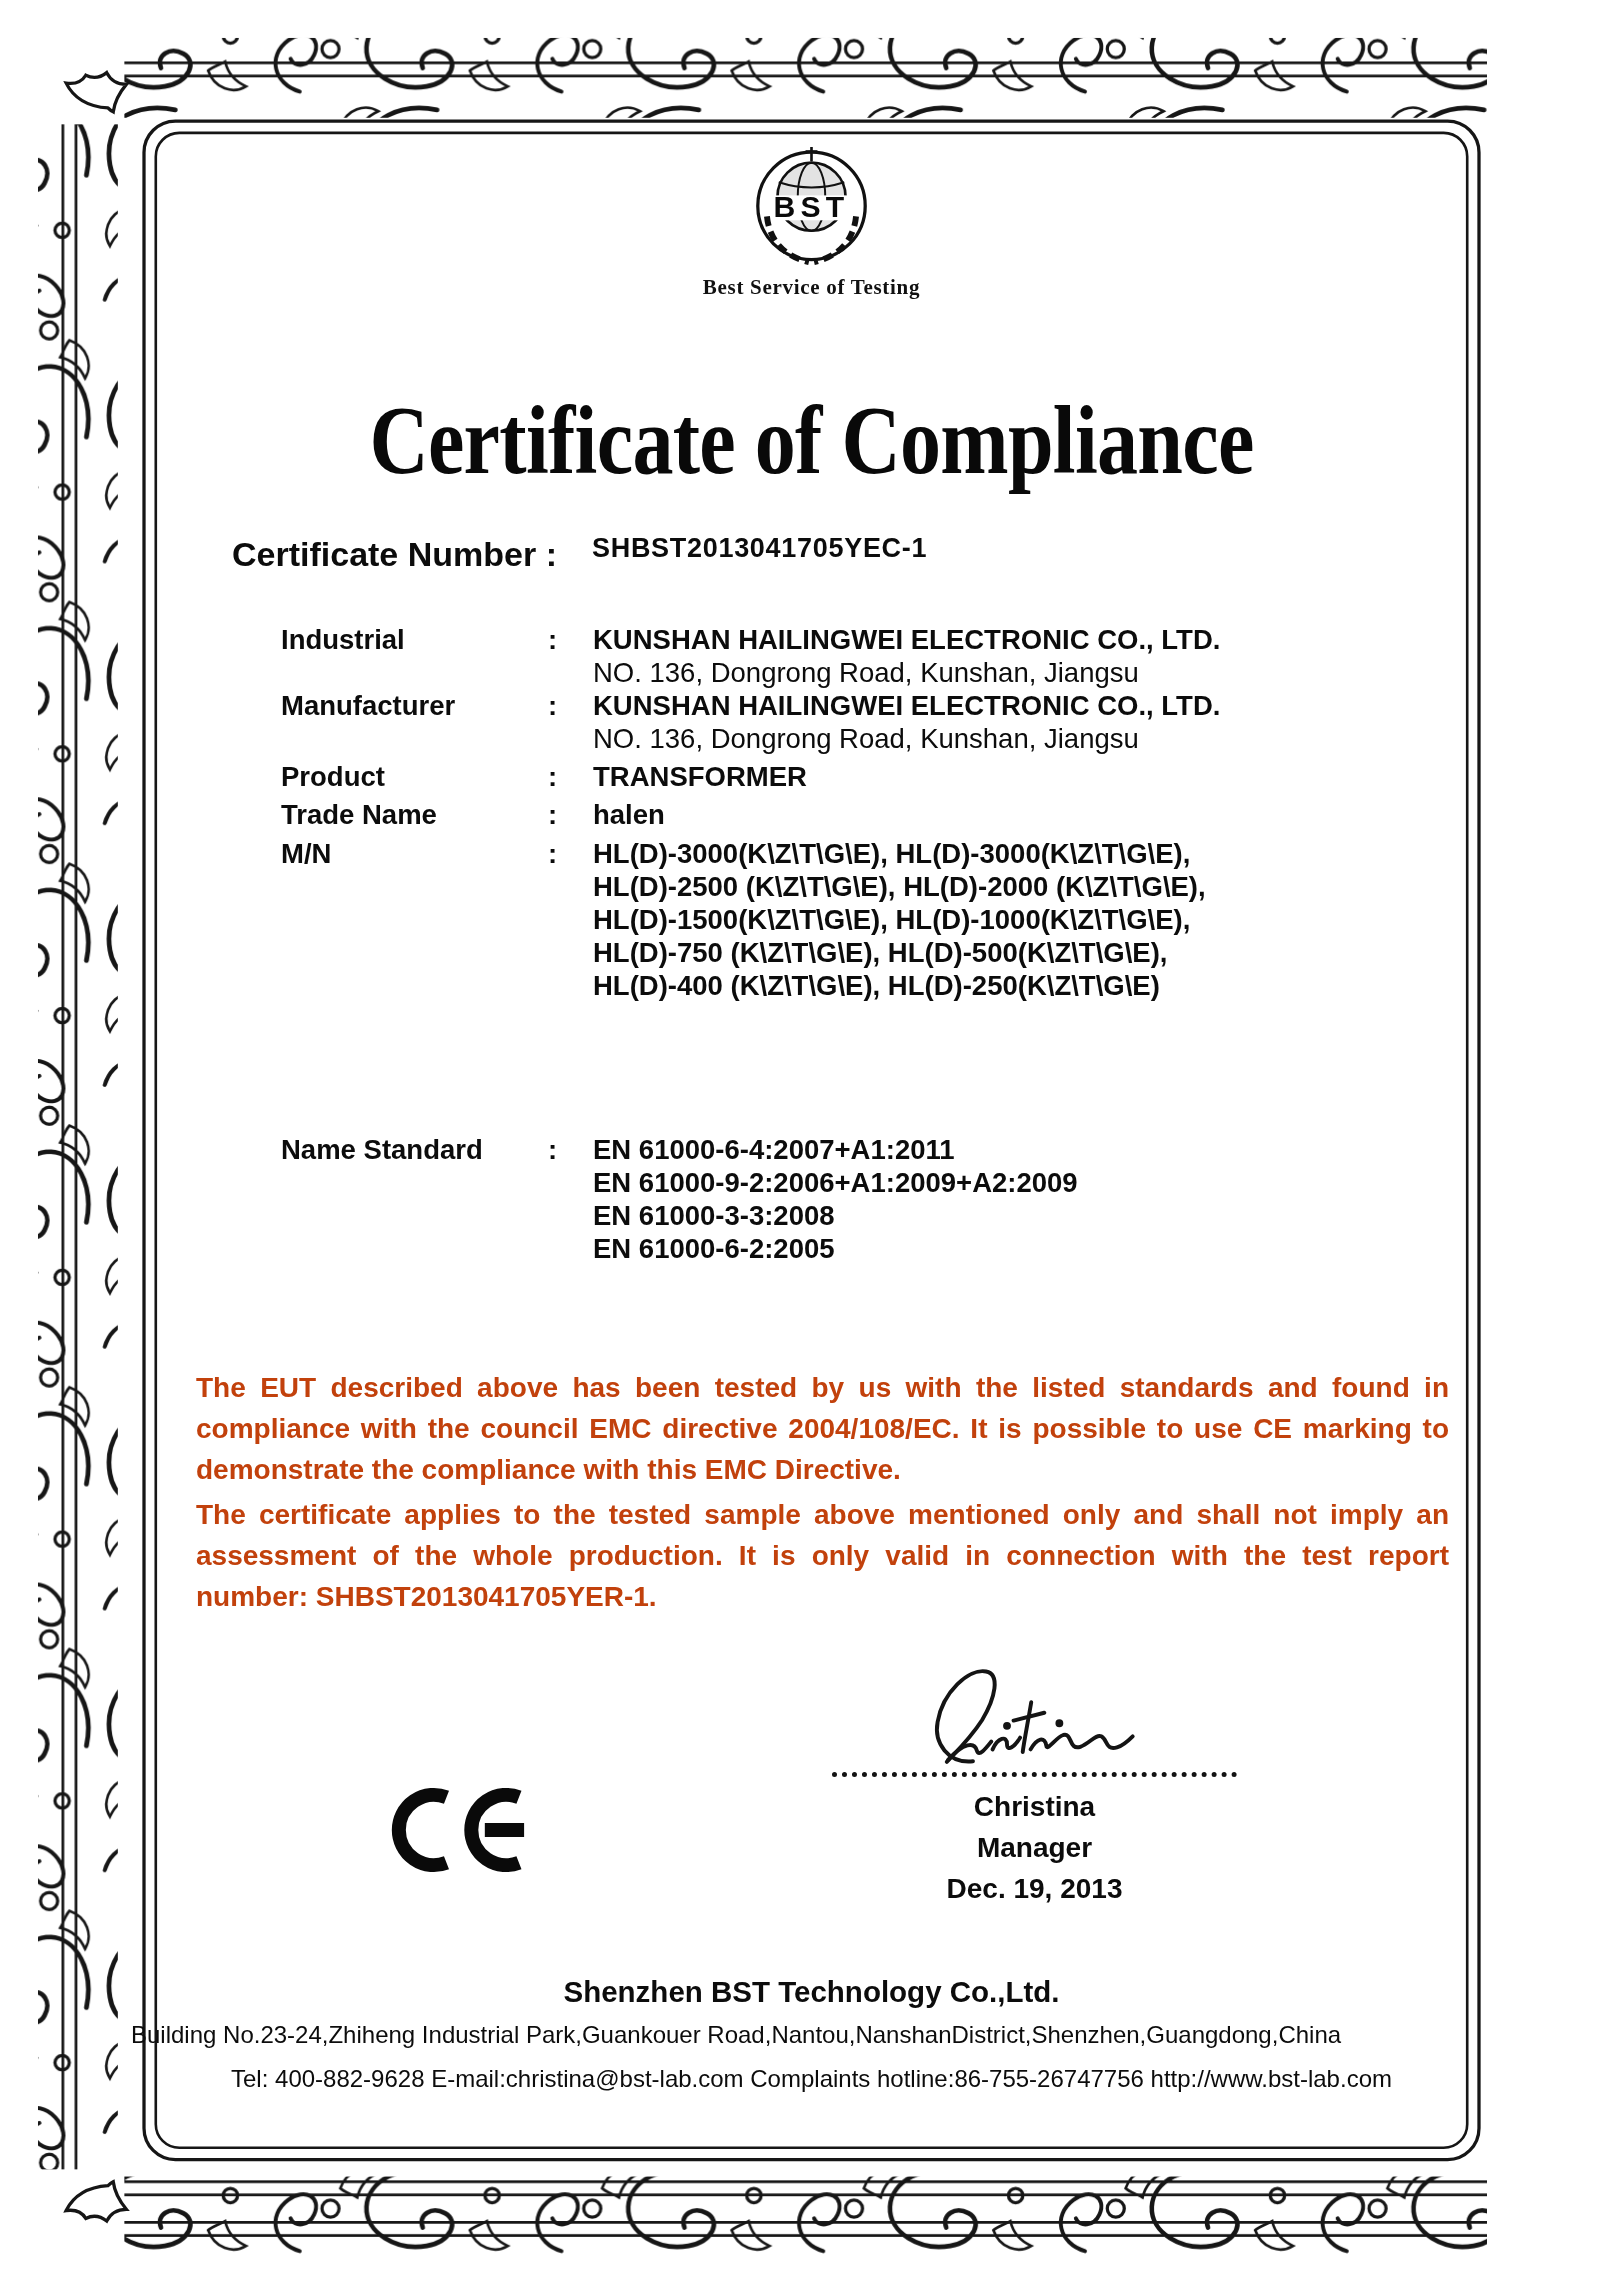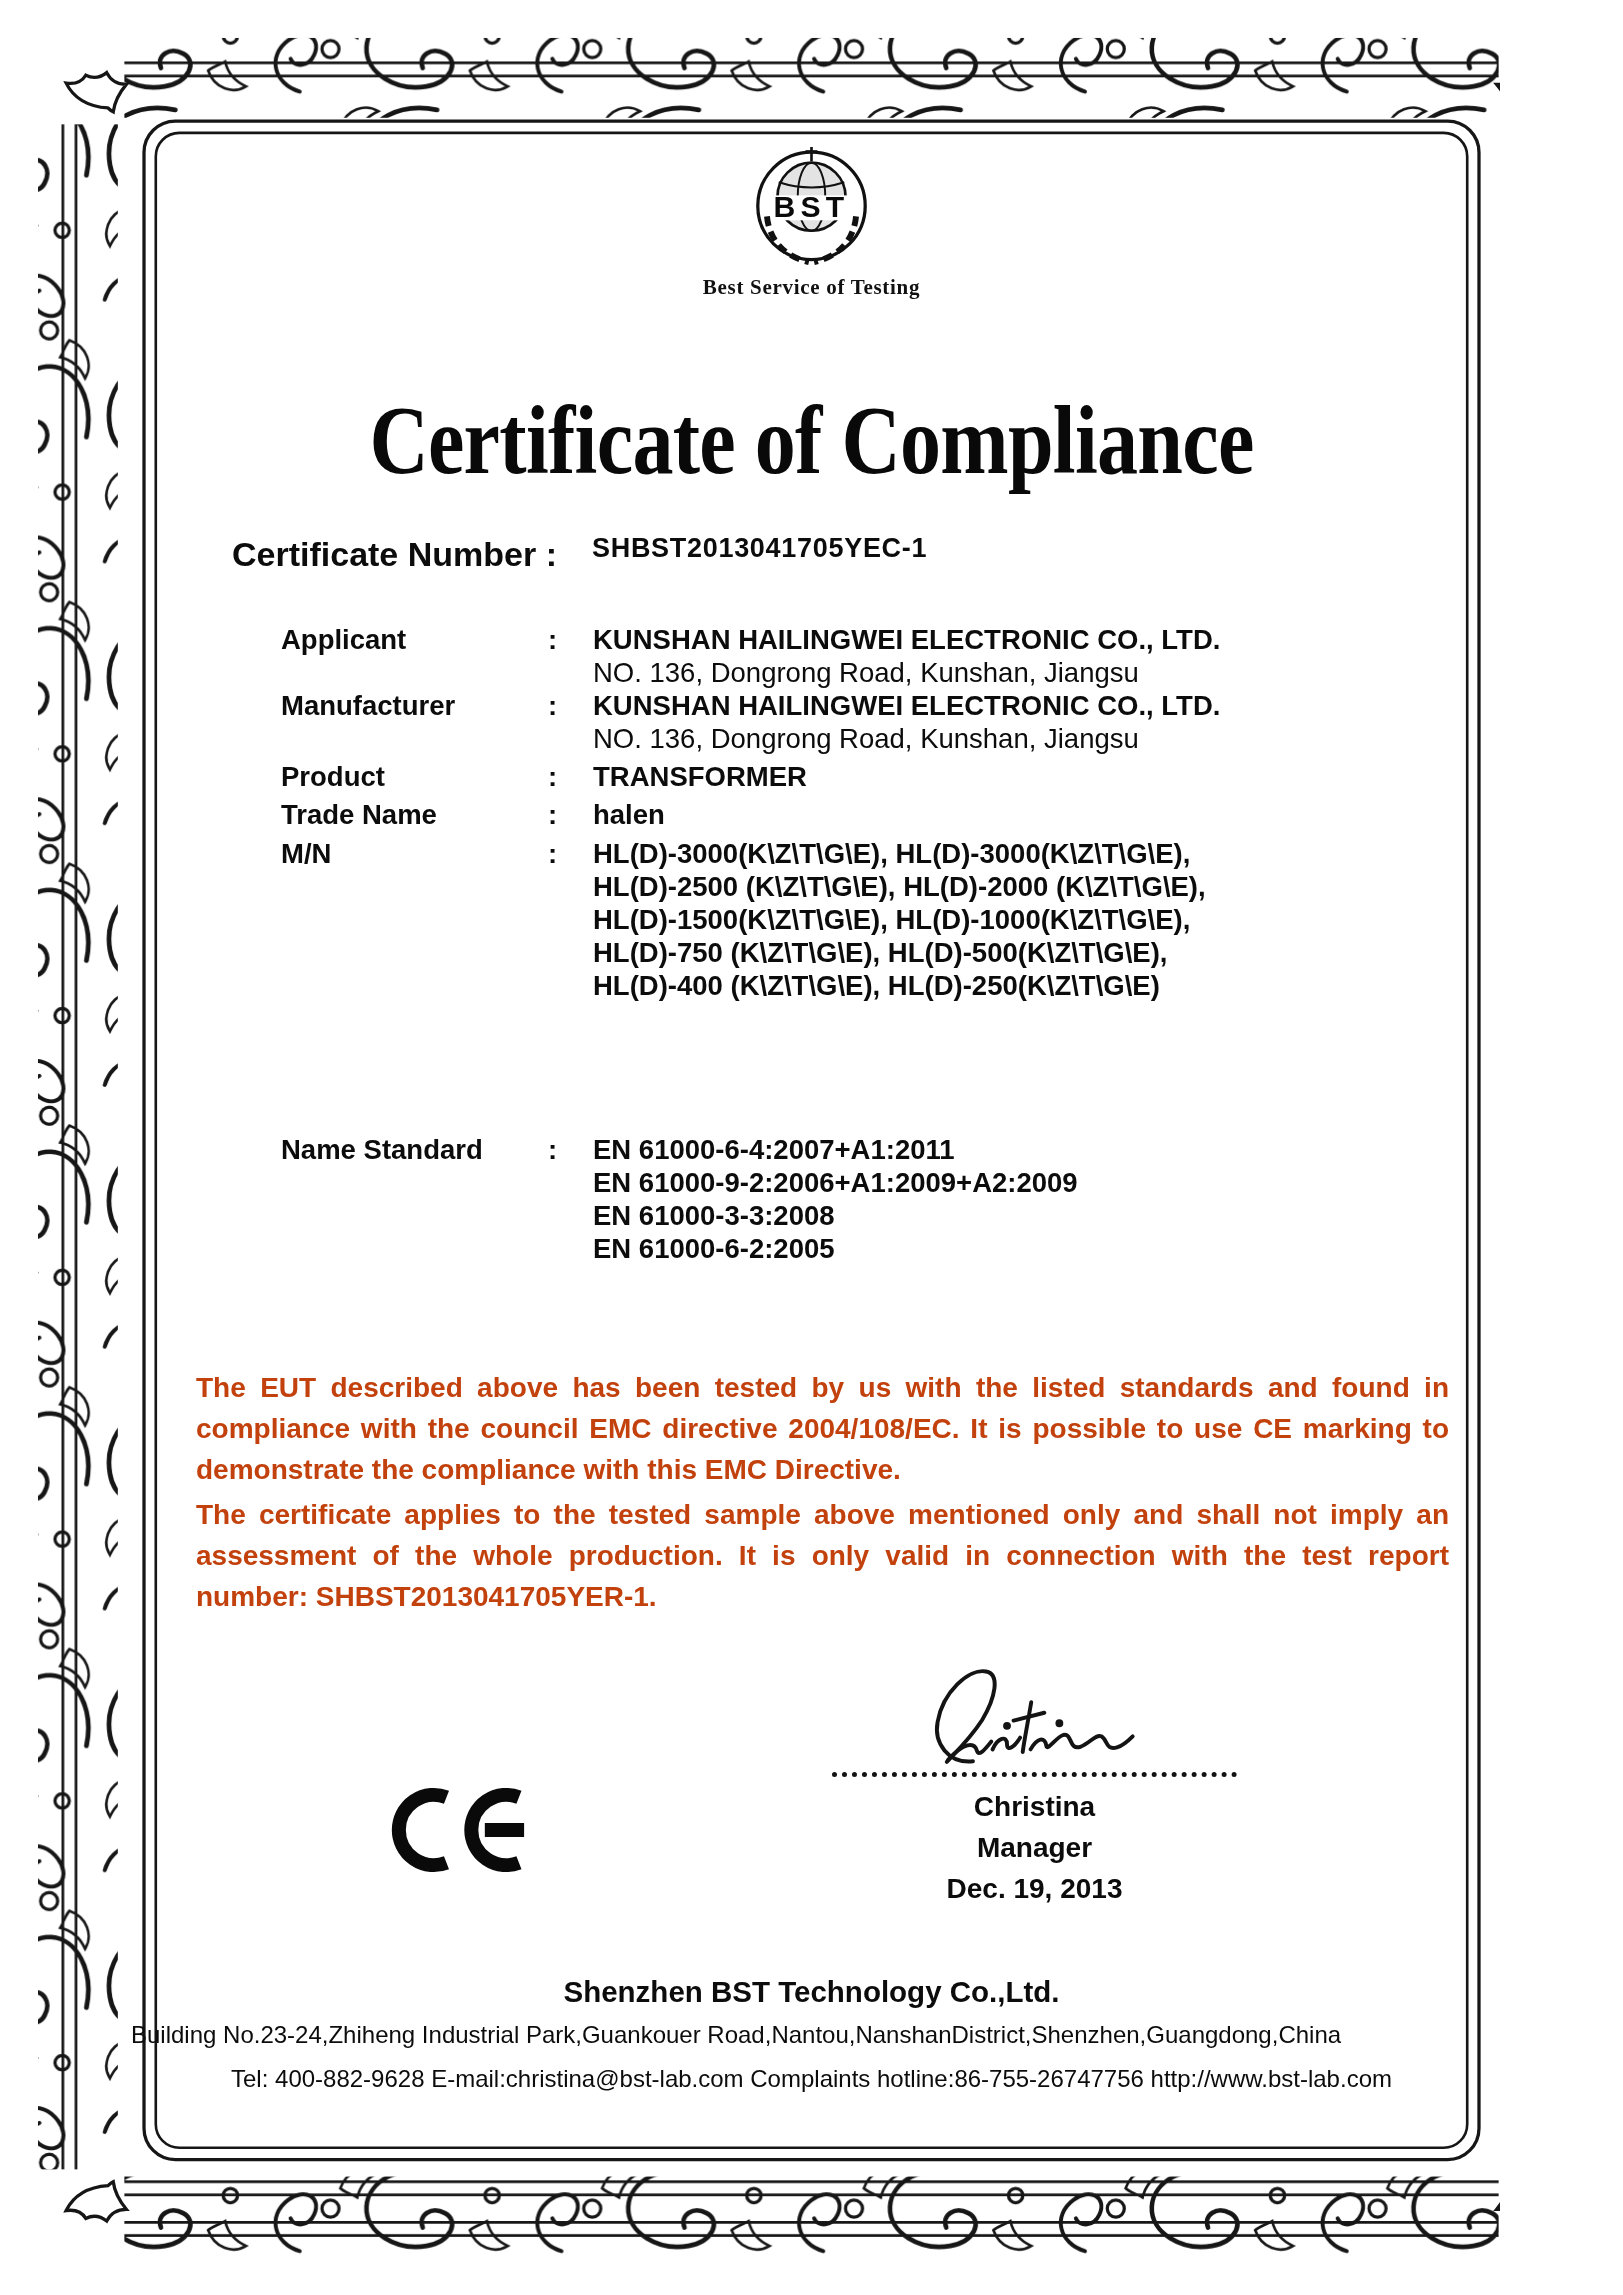--- a/index.html
+++ b/index.html
@@ -4,21 +4,20 @@
 <style>
   html,body{margin:0;padding:0;background:#ffffff;}
   .page{
     position:relative;
     width:1487px;
     height:2295px;
     background:#ffffff;
     color:#0c0c0c;
     font-family:"Liberation Sans", sans-serif;
     overflow:hidden;
-    padding-left:13px;
   }
   .abs{position:absolute;}
   
   .border-svg{position:absolute;left:0;top:0;width:1623px;height:2295px;}
 
   
   .logo-wrap{left:743px;top:143px;width:137px;text-align:center;}
   .logo-tagline{
     left:648px;top:275px;width:327px;text-align:center;
     font-family:"Liberation Serif", serif;
@@ -145,21 +144,21 @@
   </div>
   <div class="abs logo-tagline">Best Service of Testing</div>
 
   <div class="abs doc-title">Certificate of Compliance</div>
 
   <div class="abs certnum-label">Certificate Number :</div>
   <div class="abs certnum-value">SHBST2013041705YEC-1</div>
 
   <div class="abs fields">
 
-    <div class="lbl">Applicant</div>
+    <div class="lbl">Industrial</div>
     <div class="col">:</div>
     <div class="val">
       <div class="b">KUNSHAN HAILINGWEI ELECTRONIC CO., LTD.</div>
       <div>NO. 136, Dongrong Road, Kunshan, Jiangsu</div>
     </div>
 
     <div class="lbl">Manufacturer</div>
     <div class="col">:</div>
     <div class="val">
       <div class="b">KUNSHAN HAILINGWEI ELECTRONIC CO., LTD.</div>

